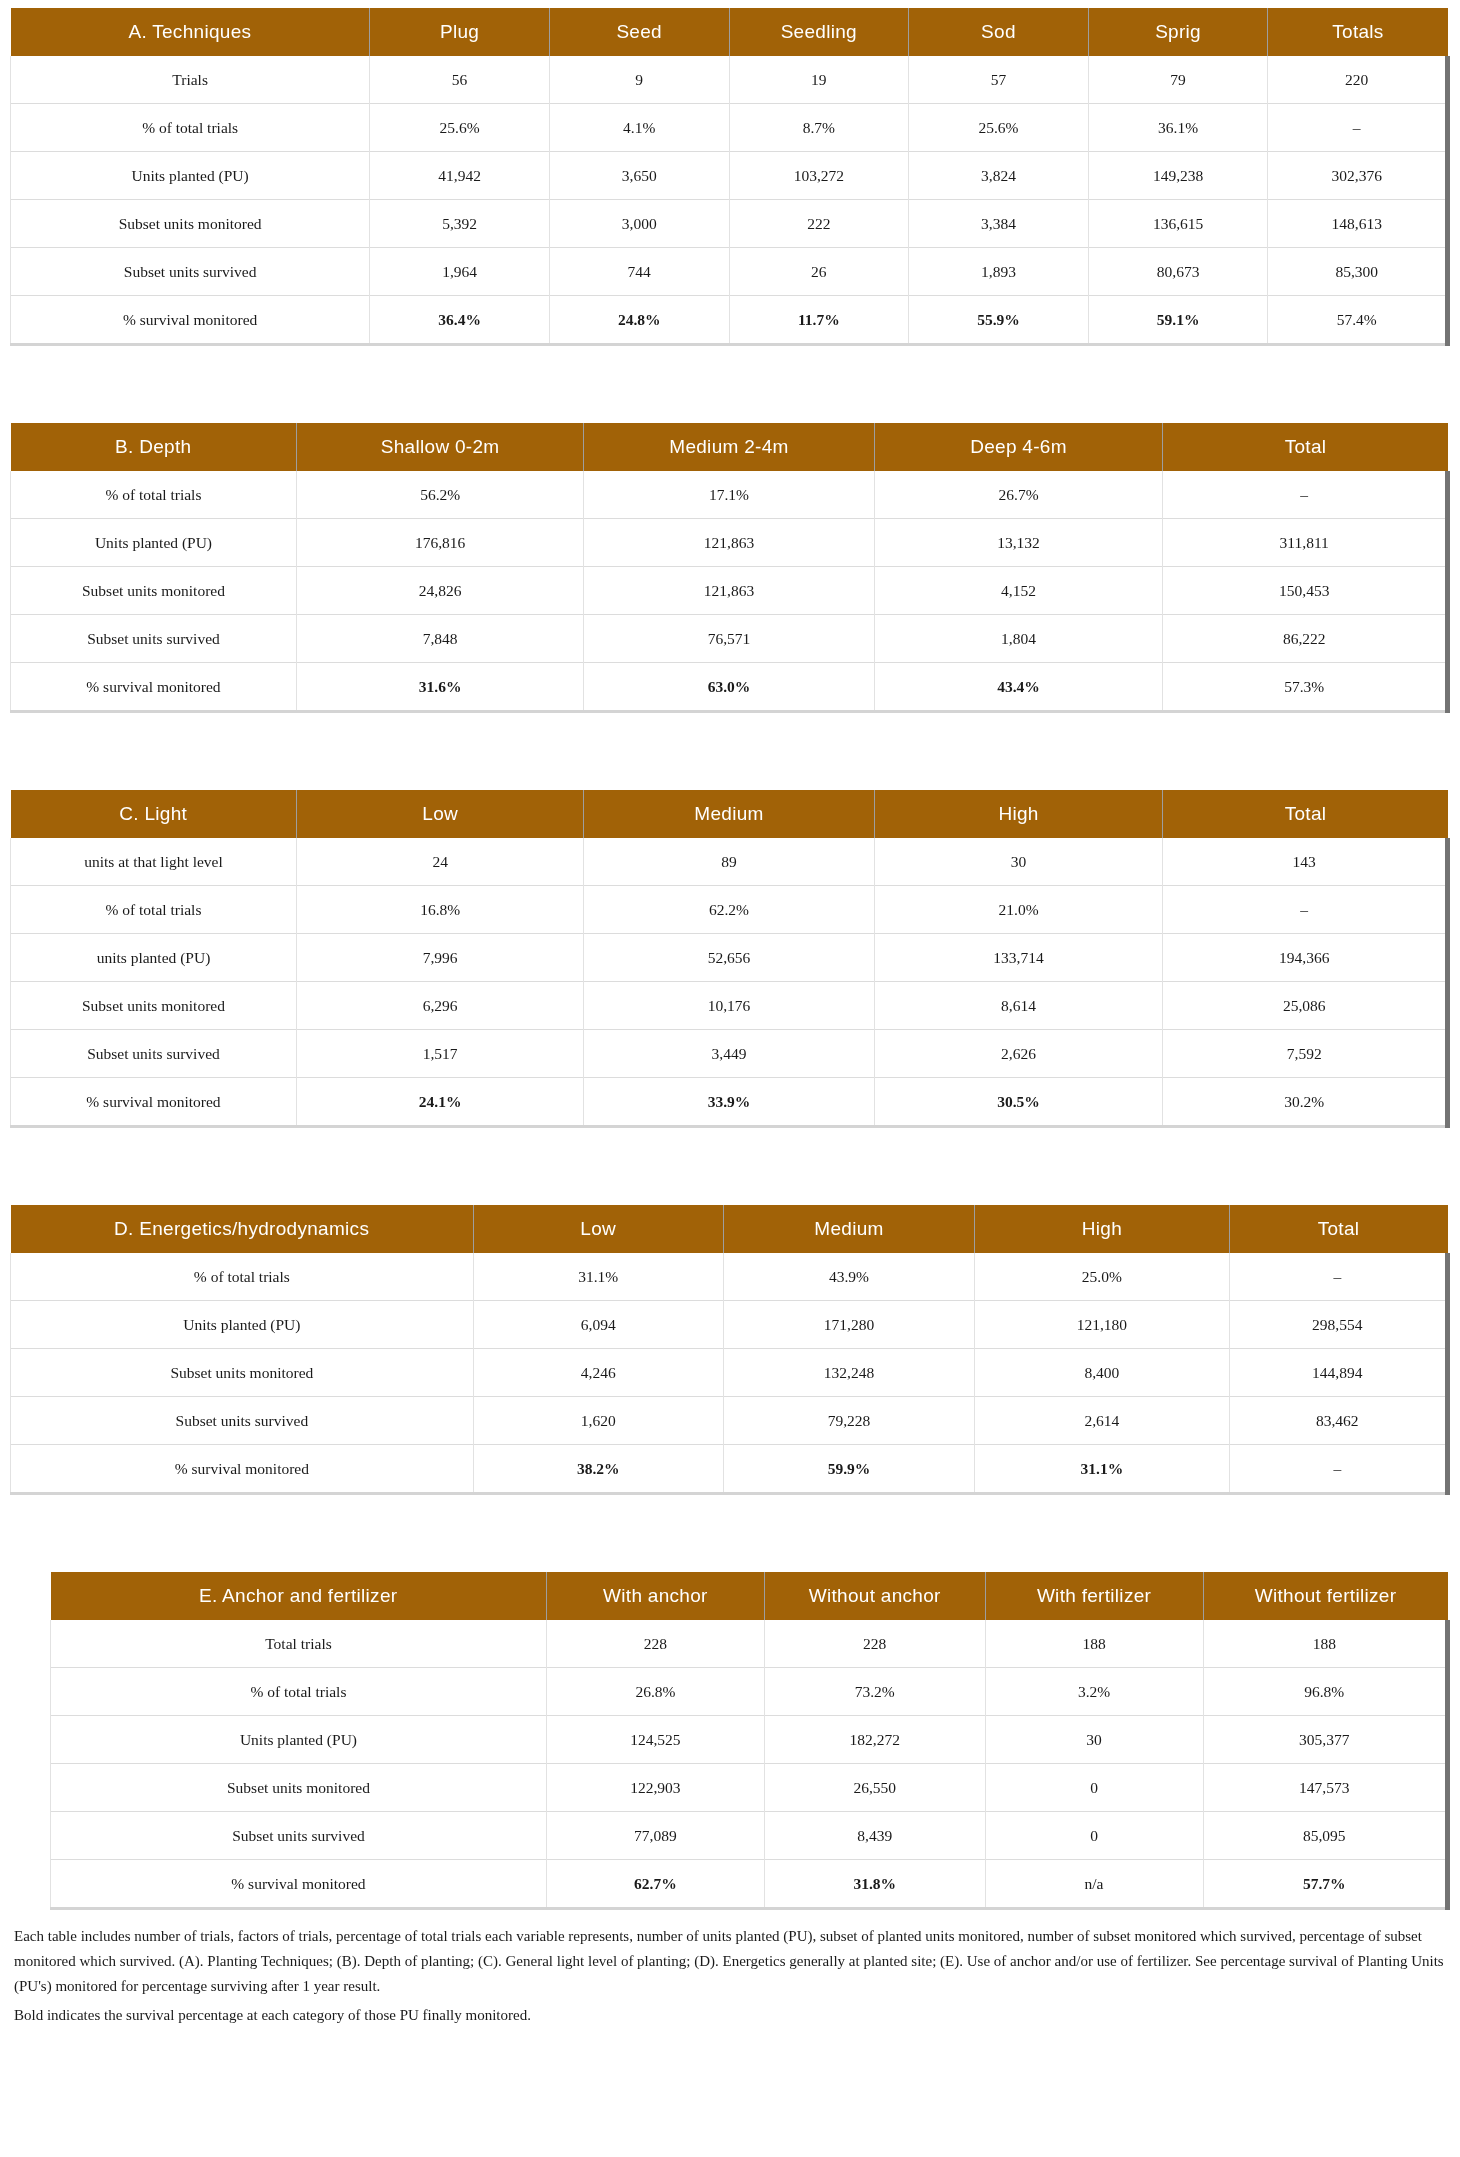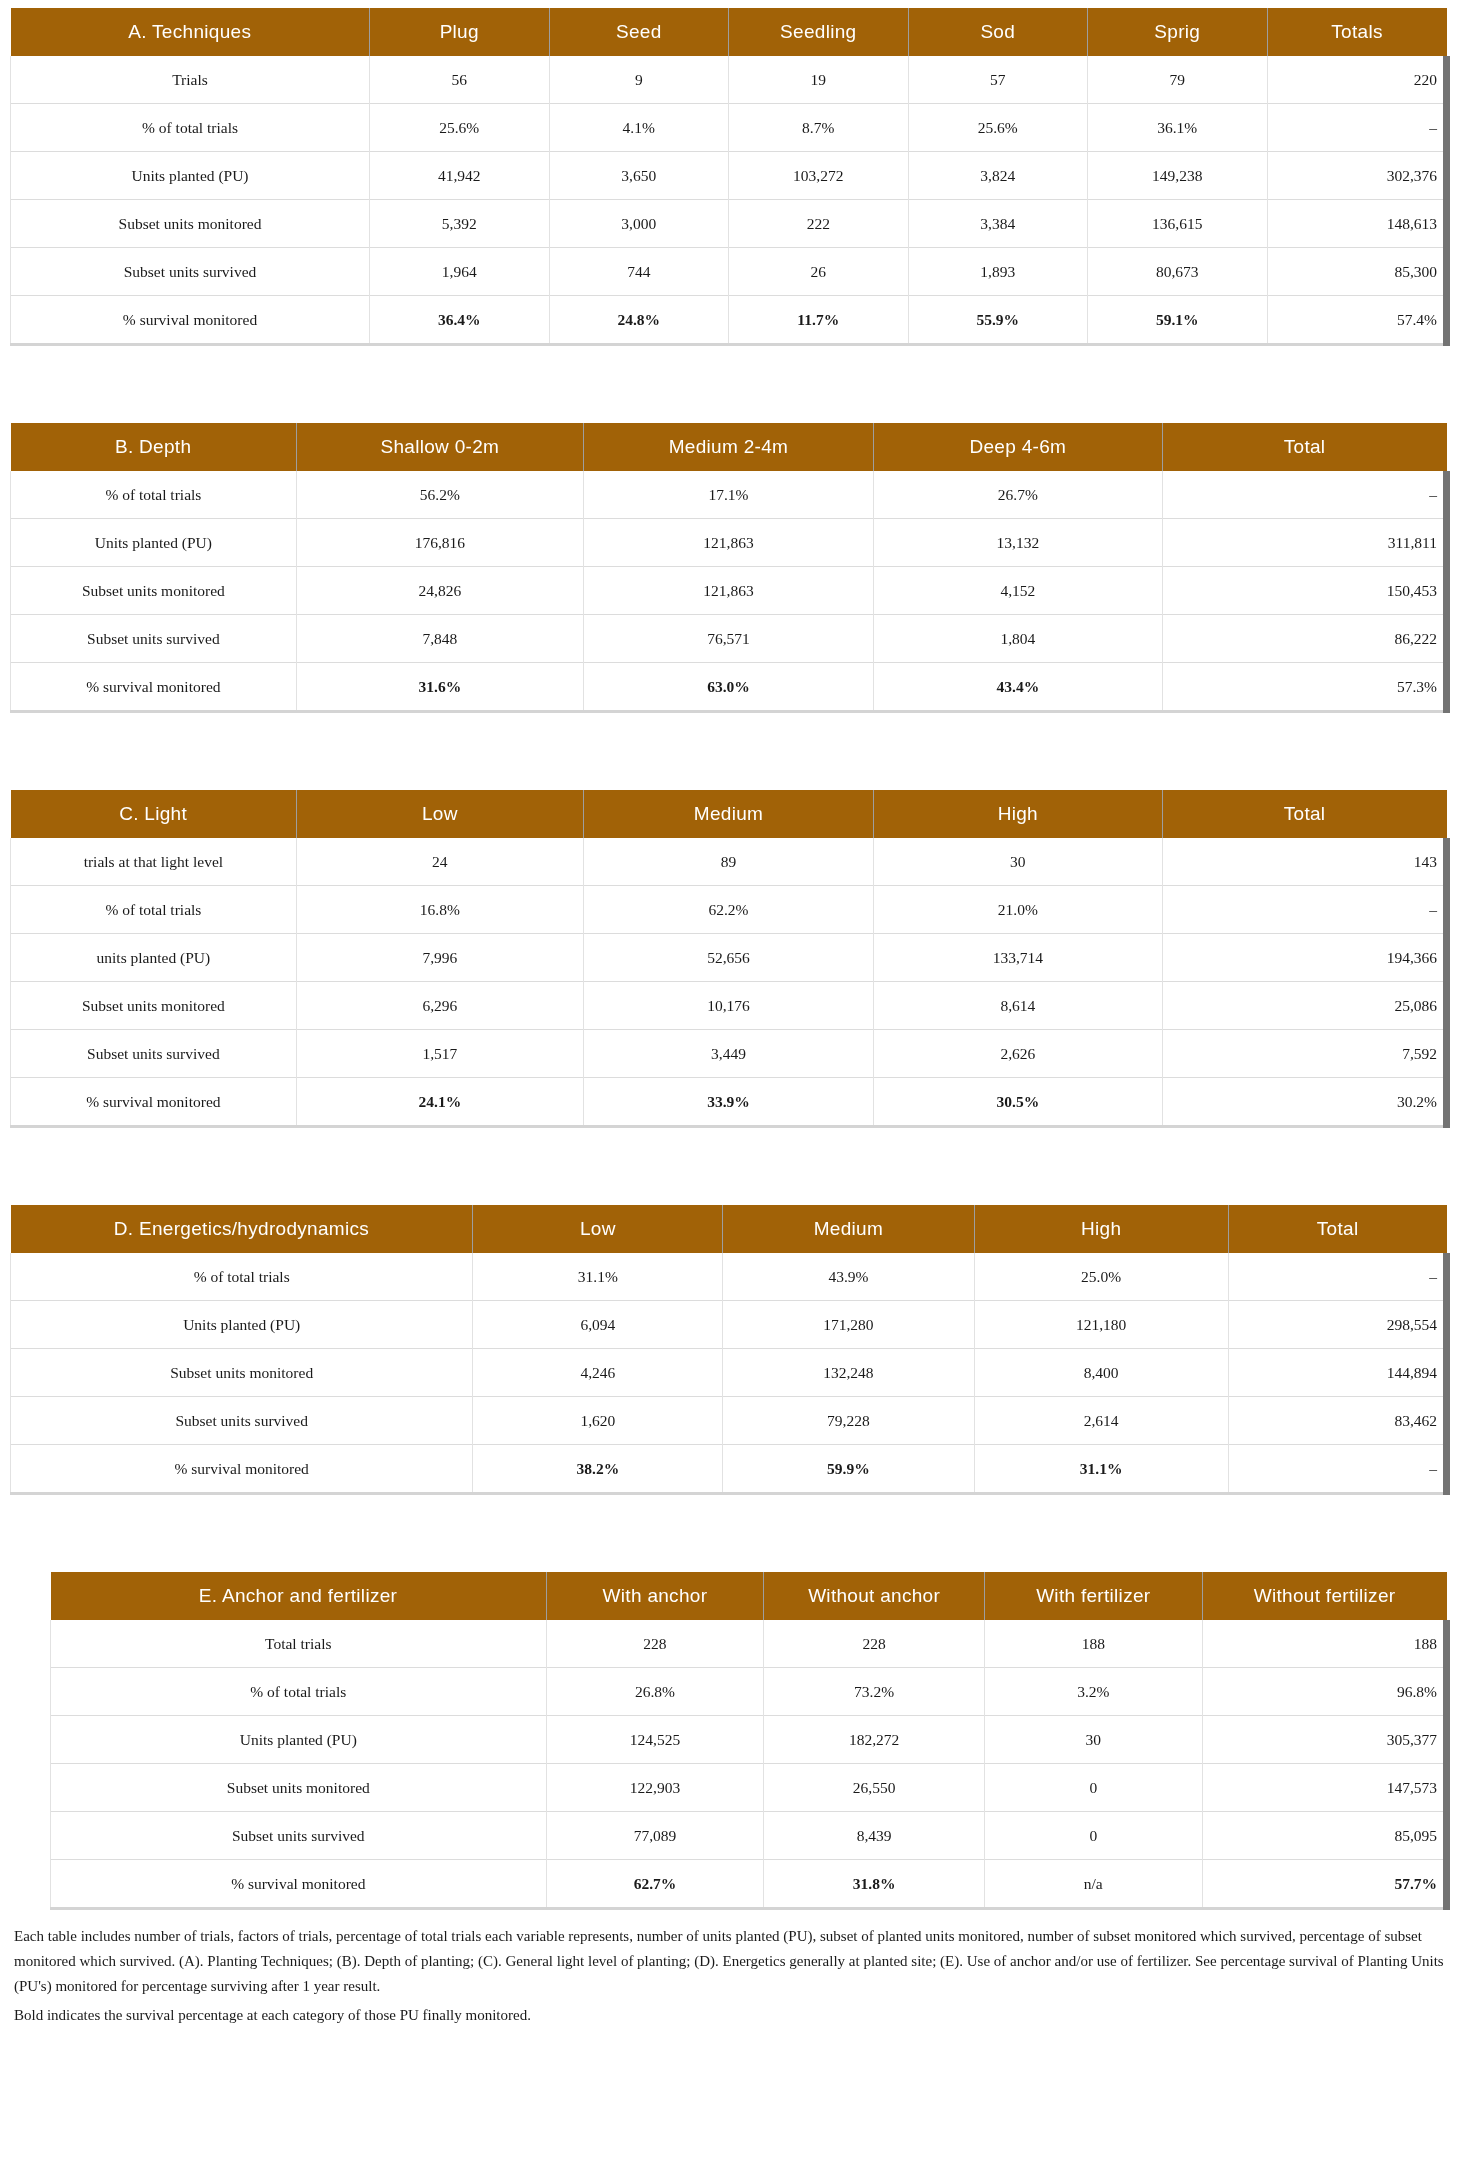--- a/index.html
+++ b/index.html
@@ -41,21 +41,21 @@
     background: #ffffff;
     font-size: 15.5px;
     height: 47px;
     text-align: center;
     vertical-align: middle;
     border-top: 1px solid #dcdcdc;
     border-left: 1px solid #e2e2e2;
     padding: 0 6px;
   }
   table.ftable td:first-child { border-left: 1px solid #e2e2e2; }
-  table.ftable td:last-child { border-right: 7px solid #737373; text-align: right; }
+  table.ftable td:last-child { border-right: 5px solid #737373; }
   table.ftable tbody tr:first-child td { border-top: none; }
   table.ftable td.bold { font-weight: 700; }
 
   .caption {
     margin-top: 6px;
     font-size: 15px;
     line-height: 25px;
     color: #1a1a1a;
   }
   .caption p { margin: 4px; }
@@ -214,21 +214,21 @@
           <tr>
             <th>C. Light</th>
             <th>Low</th>
             <th>Medium</th>
             <th>High</th>
             <th>Total</th>
           </tr>
         </thead>
         <tbody>
           <tr>
-            <td>trials at that light level</td>
+            <td>units at that light level</td>
             <td>24</td>
             <td>89</td>
             <td>30</td>
             <td>143</td>
           </tr>
           <tr>
             <td>% of total trials</td>
             <td>16.8%</td>
             <td>62.2%</td>
             <td>21.0%</td>

